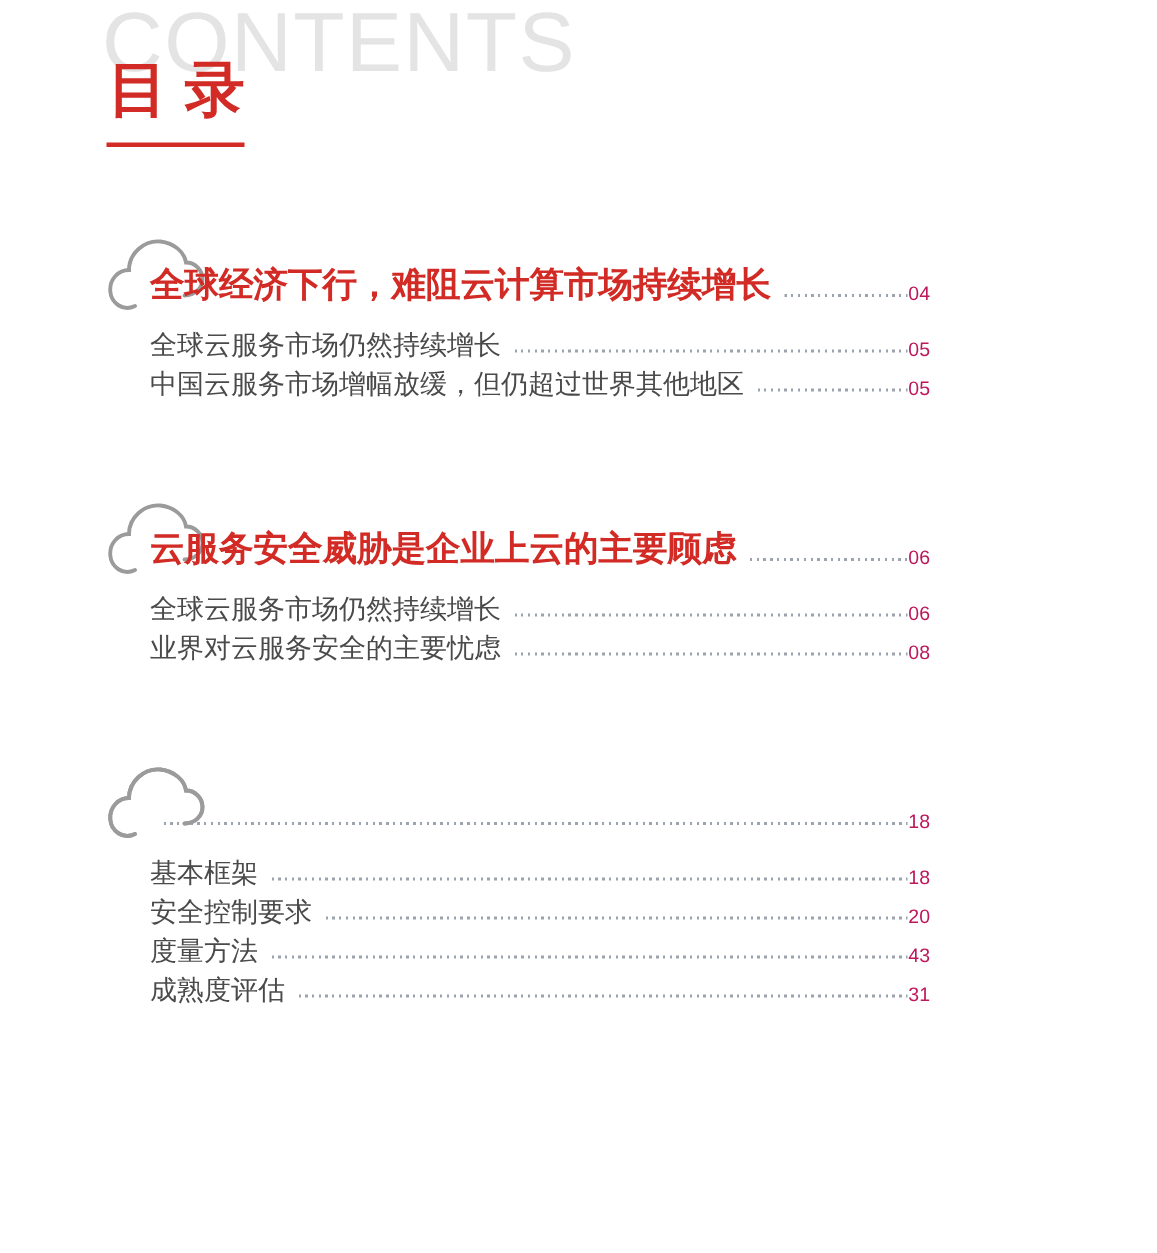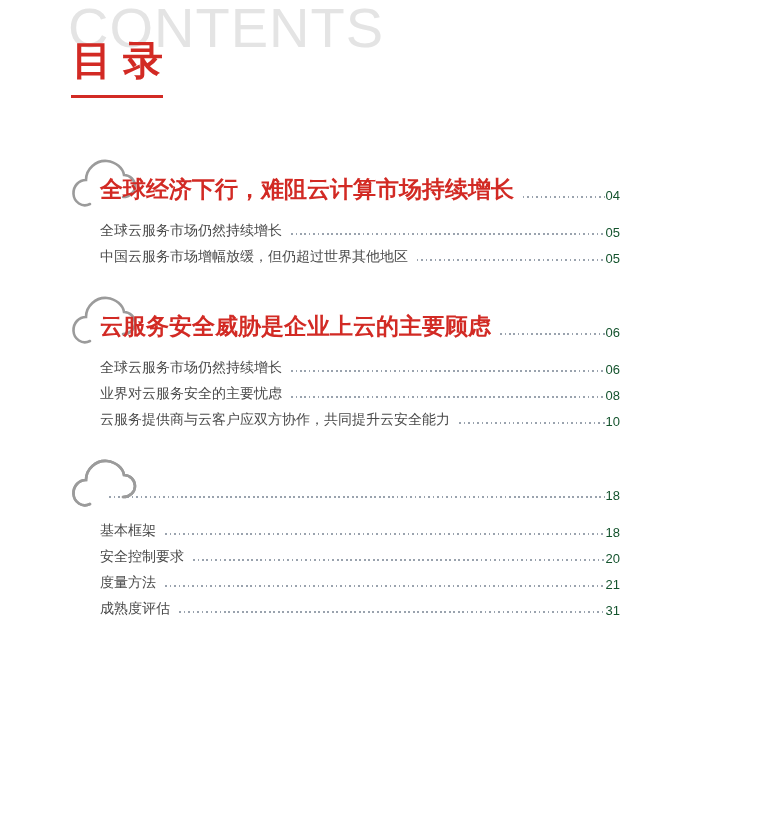--- a/index.html
+++ b/index.html
@@ -21,46 +21,46 @@
     font-size: 40px; font-weight: 700; color: #d22a24;
     line-height: 1; white-space: nowrap;
   }
   .title-underline {
     position: absolute; left: 71px; top: 95px;
     width: 92px; height: 3px; background: #d22a24;
   }
 
   
   .toc { position: absolute; left: 100px; right: 151px; top: 100px; }
-  .section { position: relative; margin-top: 43px; }
+  .section { position: relative; margin-top: 82px; }
   .section.first { margin-top: 74px; }
 
   .cloud {
     position: absolute; left: -30px; top: -20px;
     width: 68px; height: 58px; pointer-events: none;
   }
 
   .row { display: flex; align-items: flex-end; }
   .head-row { height: 30px; }
   .head-title {
     font-size: 23px; font-weight: 700; color: #d22a24;
     line-height: 30px; white-space: nowrap; position: relative; z-index: 2;
   }
   .leader {
     flex: 1 1 auto; height: 2px; margin: 0 1px 6px 9px;
     background-image: repeating-linear-gradient(to right, #9aa3ae 0 1.5px, transparent 1.5px 4.5px);
   }
   .pnum {
-    font-size: 13px; color: #14532d; line-height: 15px;
+    font-size: 13px; color: #be185d; line-height: 15px;
     margin-bottom: 1px; white-space: nowrap;
   }
   .items { margin-top: 12px; }
   .item-row { height: 26px; }
   .item-label {
-    font-size: 14px; color: #4a4a4a; line-height: 24px; white-space: nowrap;
+    font-size: 18px; color: #4a4a4a; line-height: 24px; white-space: nowrap;
   }
   .item-row .leader { margin-bottom: 7px; }
   .item-row .pnum { margin-bottom: 2px; }
 </style>
 </head>
 <body>
 
 <div class="page">
 
   <div class="header">
@@ -107,25 +107,20 @@
         <div class="row item-row">
           <span class="item-label">全球云服务市场仍然持续增长</span>
           <span class="leader"></span>
           <span class="pnum">06</span>
         </div>
         <div class="row item-row">
           <span class="item-label">业界对云服务安全的主要忧虑</span>
           <span class="leader"></span>
           <span class="pnum">08</span>
         </div>
-        <div class="row item-row">
-          <span class="item-label">云服务提供商与云客户应双方协作，共同提升云安全能力</span>
-          <span class="leader"></span>
-          <span class="pnum">10</span>
-        </div>
       </div>
     </section>
 
     <section class="section">
       <svg class="cloud" viewBox="0 0 68 58">
         <path d="M20,50 C12,54 4,48 3.5,40 C3,32 9,26 16,26 C16,15 26,6 37,7 C46,8 53,14 54,21 C60,21 65,26 65,32 C65,38 60,43 53,43" fill="none" stroke="#9b9b9b" stroke-width="2.6" stroke-linecap="round"></path>
       </svg>
     </section>
 
     <section class="section">
@@ -143,21 +138,21 @@
           <span class="pnum">18</span>
         </div>
         <div class="row item-row">
           <span class="item-label">安全控制要求</span>
           <span class="leader"></span>
           <span class="pnum">20</span>
         </div>
         <div class="row item-row">
           <span class="item-label">度量方法</span>
           <span class="leader"></span>
-          <span class="pnum">21</span>
+          <span class="pnum">43</span>
         </div>
         <div class="row item-row">
           <span class="item-label">成熟度评估</span>
           <span class="leader"></span>
           <span class="pnum">31</span>
         </div>
       </div>
     </section>
 
   </div>

